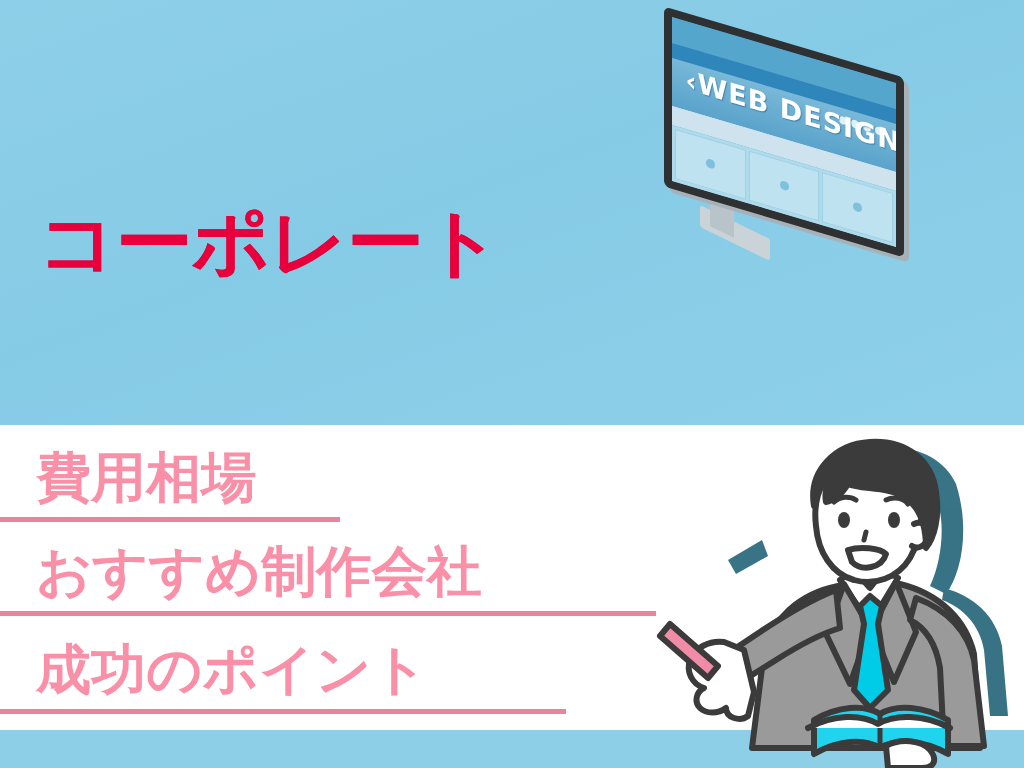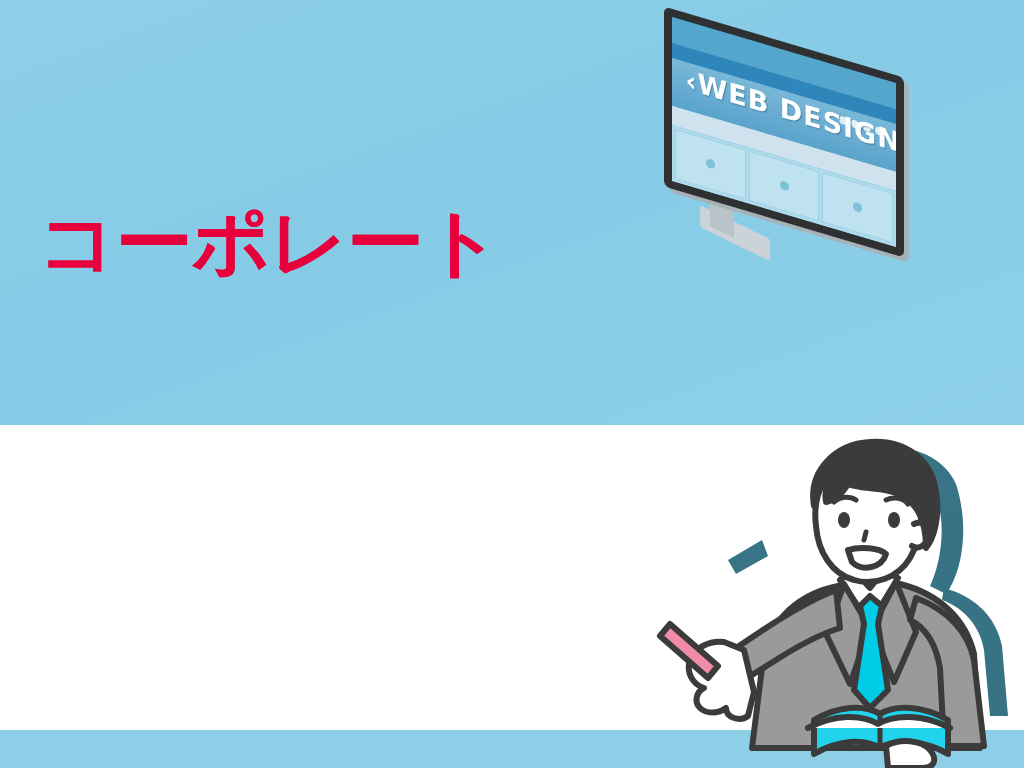--- a/index.html
+++ b/index.html
@@ -140,20 +140,30 @@
 
     </div>
 
     <div class="hero-title">
       <span>コーポレート</span>
       
       
     </div>
   </div>
 
+  <div class="lower">
+    <div class="pink-line pl1">費用相場</div>
+    <div class="underline u1" style="width: 340px;"></div>
+
+    <div class="pink-line pl2">おすすめ制作会社</div>
+    <div class="underline u2" style="width: 656px;"></div>
+
+    <div class="pink-line pl3">成功のポイント</div>
+    <div class="underline u3" style="width: 566px;"></div>
+  </div>
 
   <div class="bottom-band"></div>
 
   <div class="man">
     <svg viewBox="0 0 376 340" xmlns="http://www.w3.org/2000/svg">
       <g fill="none" stroke="#3b3b3b" stroke-width="6" stroke-linecap="round" stroke-linejoin="round">
 
         <g stroke="none" fill="#2d6b7f" opacity="0.95">
           <path d="M200 32 c40,-24 92,-12 108,24 c14,44 6,88 -10,110 l-16,-8 c12,-26 16,-64 6,-88 c-14,-30 -62,-38 -88,-38z"></path>
           <path d="M296 160 c30,8 52,28 58,58 l6,70 -18,0 -6,-66 c-4,-24 -20,-42 -42,-50z"></path>

